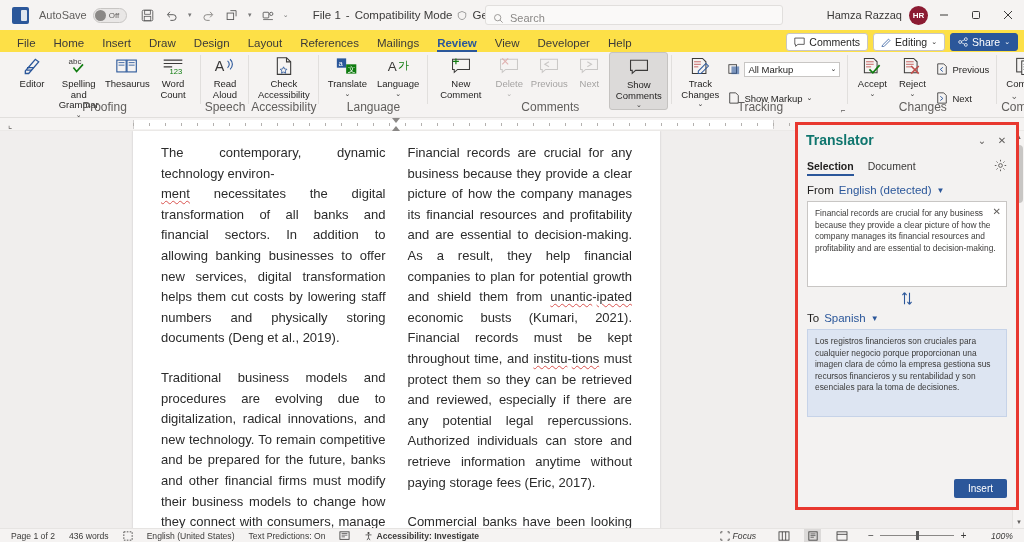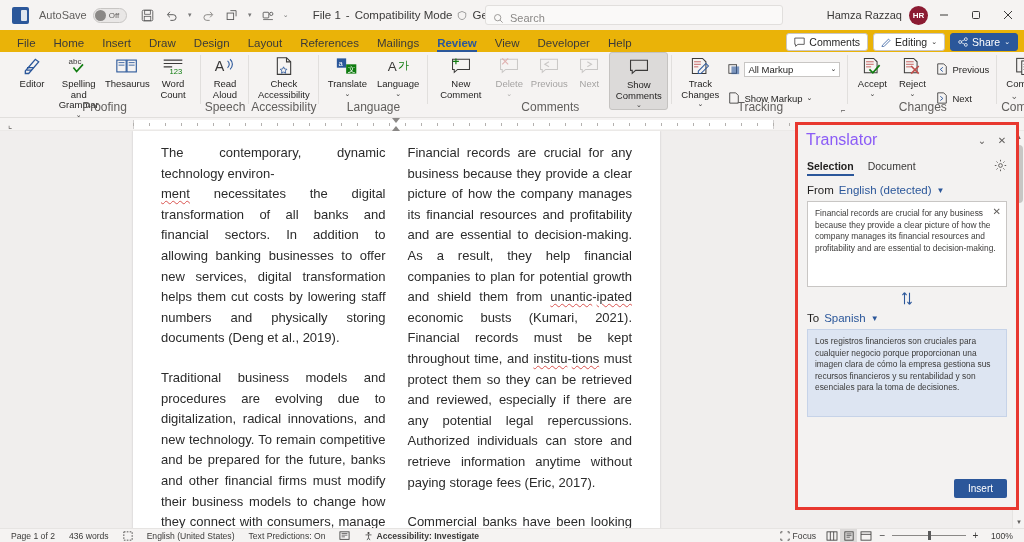--- a/index.html
+++ b/index.html
@@ -55,21 +55,21 @@
   .uname{font-size:11px;color:#3b3a39;}
   .avatar{
     width:19px;height:19px;border-radius:50%;background:#8b1a32;color:#fff;
     font-size:8px;font-weight:bold;display:flex;align-items:center;justify-content:center;
   }
   .wincontrols{position:absolute;right:0;top:0;height:30px;display:flex;}
   .wbtn{width:32px;height:30px;display:flex;align-items:center;justify-content:center;font-size:11px;color:#3b3a39;}
 
   
   .ribbontabs{
-    height:22px;background:#eab308;display:flex;align-items:flex-end;
+    height:22px;background:#fde047;display:flex;align-items:flex-end;
     padding-left:8px;position:relative;
   }
   .rtab{
     font-size:11.5px;color:#3b3a39;padding:1px 9px 3px;position:relative;
     white-space:nowrap;
   }
   .rtab.active{font-weight:bold;color:#2b579a;}
   .rtab.active::after{
     content:"";position:absolute;left:9px;right:9px;bottom:0;height:2px;background:#2b579a;
   }
@@ -175,21 +175,21 @@
   
   .transpane{
     position:absolute;left:795px;top:122px;width:224px;height:388px;
     border:3px solid #e8382f; background:#f3f2f1;
     display:flex;flex-direction:column;
   }
   .tp-header{
     height:30px;display:flex;align-items:center;padding:0 4px 0 8px;
     background:#f3f2f1;
   }
-  .tp-title{font-size:16px;color:#8b5cf6;flex:1;}
+  .tp-title{font-size:14px;color:#0f766e;flex:1;font-weight:bold;}
   .tp-hbtn{width:20px;height:20px;display:flex;align-items:center;justify-content:center;
     font-size:10px;color:#605e5c;}
   .tp-body{flex:1;background:#f3f2f1;padding:0 9px;position:relative;}
   .tp-tabs{display:flex;align-items:center;gap:14px;height:26px;position:relative;}
   .tp-tab{font-size:10.5px;color:#3b3a39;position:relative;padding-bottom:4px;}
   .tp-tab.active{color:#201f1e;font-weight:bold;}
   .tp-tab.active::after{content:"";position:absolute;left:0;right:0;bottom:0;height:2px;background:#2b579a;}
   .tp-gear{position:absolute;right:0;top:4px;font-size:12px;color:#605e5c;}
   .tp-lang{display:flex;align-items:center;gap:5px;font-size:11.5px;margin:3px 0 5px 0;}
   .tp-lang .lbl{color:#201f1e;}
@@ -209,21 +209,21 @@
   }
 
   
   .statusbar{
     position:absolute;left:0;right:0;bottom:0;height:14px;background:#f5f3f2;
     border-top:1px solid #e6e4e2;display:flex;align-items:center;
     font-size:8.6px;color:#3b3a39;padding:0 4px;gap:0px;
   }
   .sb{padding:0 7px;white-space:nowrap;display:flex;align-items:center;gap:3px;height:14px;}
   .sb.bold{font-weight:bold;}
-  .sbright{margin-left:auto;display:flex;align-items:center;gap:0px;}
+  .sbright{margin-left:auto;display:flex;align-items:center;gap:12px;font-style:italic;}
   .zoomslider{display:flex;align-items:center;gap:0px;padding:0 4px;}
   .ztrack{width:74px;height:1px;background:#8a8886;position:relative;margin:0 5px;}
   .zthumb{position:absolute;left:36px;top:-4px;width:3px;height:9px;background:#5a5a5a;}
   .zsign{font-size:10px;color:#3b3a39;width:9px;text-align:center;}
   .viewbtn{width:17px;height:14px;display:flex;align-items:center;justify-content:center;}
   .viewbtn.sel{background:#dcdad9;}
   svg{display:block;}
 </style>
 </head>
 <body>

